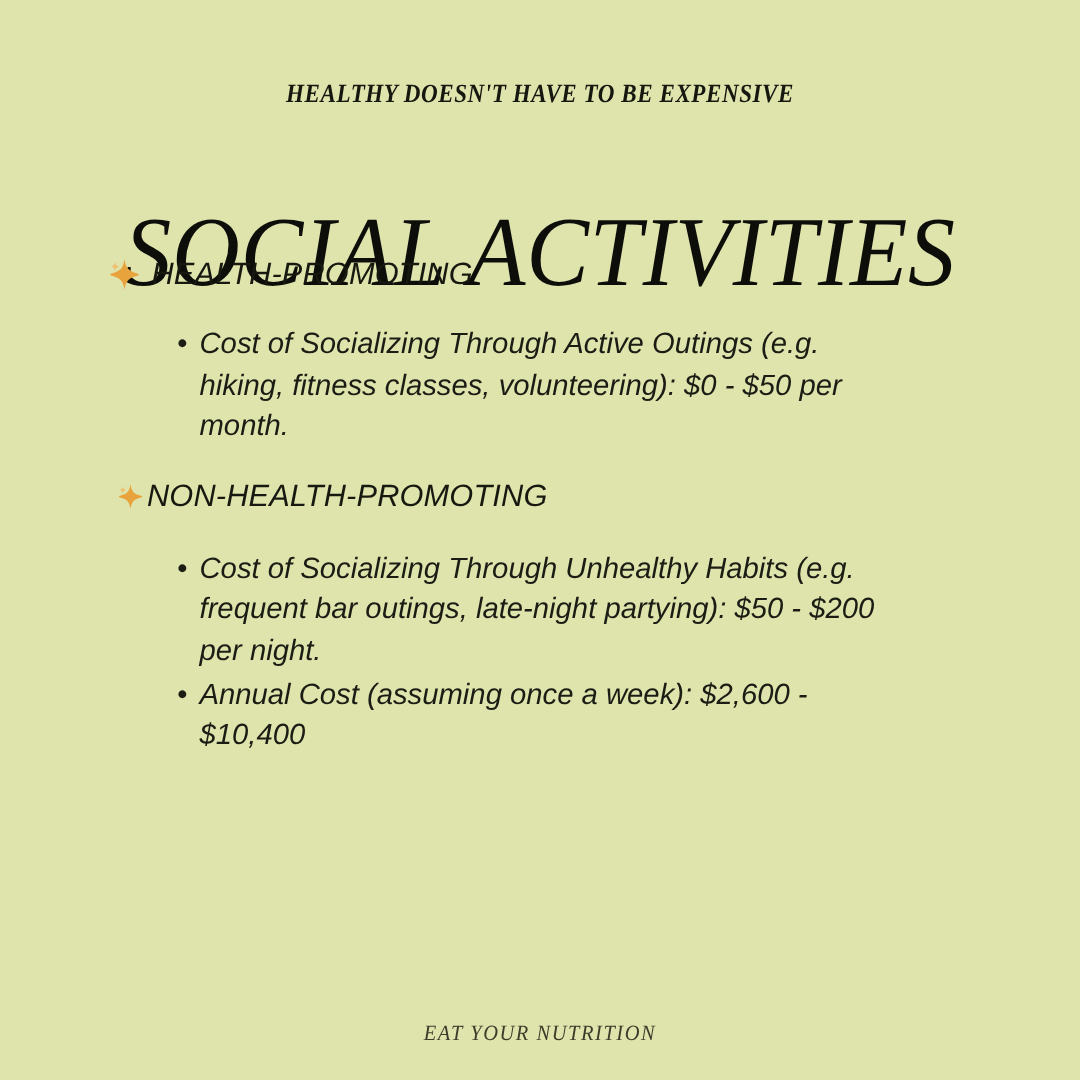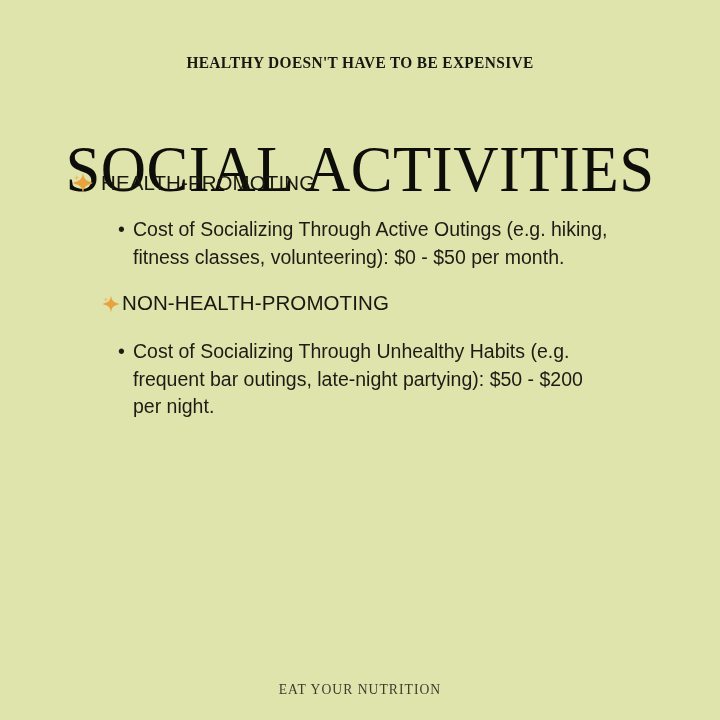--- a/index.html
+++ b/index.html
@@ -14,20 +14,21 @@
     overflow: hidden;
     position: relative;
   }
 
   .poster {
     width: 720px;
     height: 720px;
     box-sizing: border-box;
     position: relative;
     background: #dfe4ad;
+    font-style: italic;
   }
 
   
   .tagline {
     position: absolute;
     top: 52px;
     left: 0;
     width: 720px;
     text-align: center;
     font-family: "Liberation Serif", "DejaVu Serif", serif;
@@ -74,21 +75,21 @@
   .section-head {
     display: flex;
     align-items: center;
     color: #17180f;
     font-size: 20.5px;
     font-weight: 400;
     letter-spacing: 0.1px;
     line-height: 1;
   }
   .section-head.indent-a { padding-left: 72px; text-align: center; }
-  .section-head.indent-b { padding-left: 102px; }
+  .section-head.indent-b { padding-left: 78px; }
 
   .sparkle-icon {
     display: inline-block;
     flex: 0 0 auto;
     line-height: 0;
   }
   .sparkle-icon.sp-a { width: 22px; height: 22px; margin-right: 7px; }
   .sparkle-icon.sp-b { width: 18px; height: 18px; margin-right: 2px; }
   .sparkle-icon svg { display: block; }
 
@@ -172,20 +173,21 @@
           <svg viewBox="0 0 24 24" width="18" height="18" aria-hidden="true">
             <path d="M12 0.8 C12.9 7.0 14.6 9.4 20.6 11.0 C23.0 11.6 23.0 12.4 20.6 13.0 C14.6 14.6 12.9 17.0 12 23.2 C11.1 17.0 9.4 14.6 3.4 13.0 C1.0 12.4 1.0 11.6 3.4 11.0 C9.4 9.4 11.1 7.0 12 0.8 Z" fill="#e8a33d"></path>
             <path d="M5.2 2.6 C5.6 5.0 6.1 5.6 8.4 6.2 C6.1 6.8 5.6 7.4 5.2 9.8 C4.8 7.4 4.3 6.8 2.0 6.2 C4.3 5.6 4.8 5.0 5.2 2.6 Z" fill="#f0c070"></path>
           </svg>
         </span>
         <span>NON-HEALTH-PROMOTING</span>
       </div>
 
       <ul class="bullets group-b">
         <li>Cost of Socializing Through Unhealthy Habits (e.g. frequent bar outings, late-night partying): $50 - $200 per night.</li>
+        <li>Annual Cost (assuming once a week): $2,600 - $10,400</li>
       </ul>
     </div>
 
   </div>
 
   <div class="footer">EAT YOUR NUTRITION</div>
 
 </div>
 
 </body></html>

